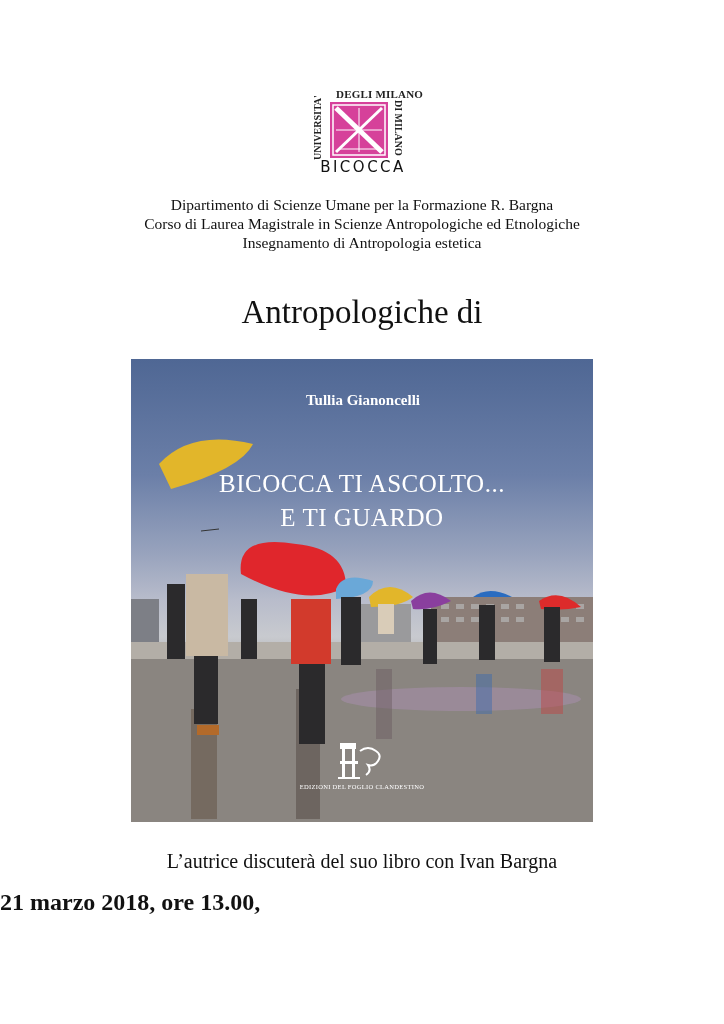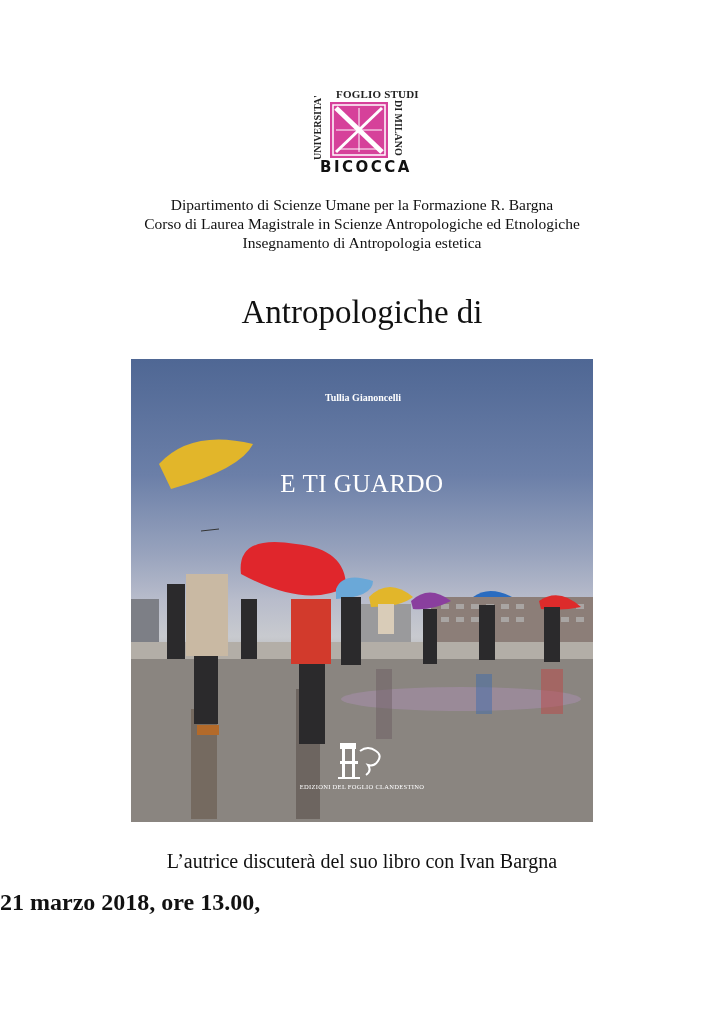--- a/index.html
+++ b/index.html
@@ -9,41 +9,41 @@
       font-family: "Liberation Serif", "DejaVu Serif", serif; color: #111;
     }
     .logo { position: absolute; left: 314px; top: 88px; width: 92px; height: 88px; }
     .logo .arc-top { position:absolute; left:22px; top:0; font-size:11px; letter-spacing:0.2px; color:#222; white-space:nowrap; font-weight:bold;}
     .logo .side-left { position:absolute; left:-2px; top:10px; width:14px; height:62px; }
     .logo .side-left span { position:absolute; left:0; top:62px; transform-origin: 0 0; transform: rotate(-90deg); font-size:10px; white-space:nowrap; color:#222; font-weight:bold; }
     .logo .side-right { position:absolute; left:78px; top:12px; }
     .logo .side-right span { display:block; transform-origin: 0 0; transform: rotate(90deg) translate(0,-12px); font-size:10px; white-space:nowrap; color:#222; font-weight:bold;}
     .logo .square { position:absolute; left:16px; top:14px; width:58px; height:56px; background:#d6419a; }
     .logo .square svg { position:absolute; left:0; top:0; }
-    .logo .bottom { position:absolute; left:6px; top:70px; width:86px; text-align:center; font-family:"DejaVu Sans", sans-serif; font-weight:bold; font-size:15px; letter-spacing:2.5px; color:#111; }
+    .logo .bottom { position:absolute; left:6px; top:70px; width:86px; text-align:center; font-family:"DejaVu Sans", sans-serif; font-weight:normal; font-size:15px; letter-spacing:2.5px; color:#111; }
 
     .dept { position:absolute; left:0; width:724px; text-align:center; font-size:15.5px; line-height:19px; }
     .title { position:absolute; left:0; top:294px; width:724px; text-align:center; font-size:33px; }
 
     .cover { position:absolute; left:131px; top:359px; width:462px; height:463px; overflow:hidden;
       background: linear-gradient(180deg, #4f6794 0%, #6b7fa8 25%, #98a3bd 42%, #b8bccb 52%, #c8cacf 60%, #a6a5a3 68%, #8a8884 76%, #7b7873 88%, #6e6a66 100%); }
-    .cover .author { position:absolute; left:0; top:33px; width:464px; text-align:center; color:#fff; font-size:10px; font-weight:bold; }
+    .cover .author { position:absolute; left:0; top:33px; width:464px; text-align:center; color:#fff; font-size:15px; font-weight:bold; }
     .cover .book-title { position:absolute; left:0; top:108px; width:462px; text-align:center; color:#fff; font-size:25px; line-height:34px; letter-spacing:0.5px; }
     .cover .publisher { position:absolute; left:0; top:374px; width:462px; text-align:center; color:#fff; }
     .cover .publisher .pub-name { position:absolute; left:0; top:50px; width:462px; text-align:center; font-size:6.5px; letter-spacing:0.3px; }
     .scene { position:absolute; left:0; top:0; }
 
     .talk { position:absolute; left:0; top:850px; width:724px; text-align:center; font-size:20px; }
     .when { position:absolute; left:0; top:887px; width:724px; font-size:24px; font-weight:bold; line-height:30px; }
   </style>
 </head>
 <body>
 
 <div class="logo">
-  <div class="arc-top">FOGLIO STUDI</div>
+  <div class="arc-top">DEGLI MILANO</div>
   <div class="side-left">
       <span>UNIVERSITA'</span>
     </div>
   <div class="side-right">
       <span>DI MILANO</span>
     </div>
   <div class="square">
     <svg width="58" height="56" viewBox="0 0 58 56">
       <rect x="3" y="3" width="52" height="50" fill="none" stroke="#fff" stroke-width="1.5"></rect>
       <line x1="6" y1="6" x2="52" y2="50" stroke="#fff" stroke-width="5"></line>
@@ -120,20 +120,21 @@
       <rect x="168" y="300" width="26" height="85"></rect>
       <rect x="63" y="290" width="24" height="75"></rect>
     </g>
     <rect x="55" y="215" width="42" height="82" fill="#c9b9a3"></rect>
     <rect x="160" y="240" width="40" height="65" fill="#d23a2c"></rect>
     <rect x="247" y="245" width="16" height="30" fill="#d9ccb8"></rect>
     <rect x="66" y="366" width="22" height="10" fill="#b36a2a"></rect>
   </svg>
   <div class="author">Tullia Gianoncelli</div>
   <div class="book-title">
+    <div>BICOCCA TI ASCOLTO...</div>
     <div>E TI GUARDO</div>
   </div>
   <div class="publisher">
     <svg width="48" height="40" viewBox="0 0 48 40" style="position:absolute;left:207px;top:8px;">
       <rect x="2" y="2" width="16" height="6" fill="#fff"></rect>
       <rect x="4" y="8" width="3" height="28" fill="#fff"></rect>
       <rect x="14" y="8" width="3" height="28" fill="#fff"></rect>
       <rect x="2" y="20" width="18" height="3" fill="#fff"></rect>
       <rect x="0" y="36" width="22" height="2" fill="#fff"></rect>
       <path d="M22,10 Q30,4 38,10 Q44,14 40,20 Q36,26 30,24 Q34,30 28,34" fill="none" stroke="#fff" stroke-width="2"></path>

